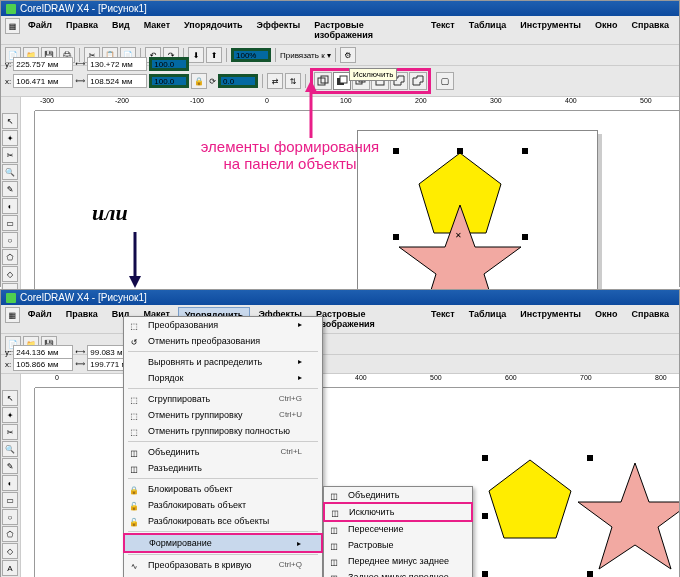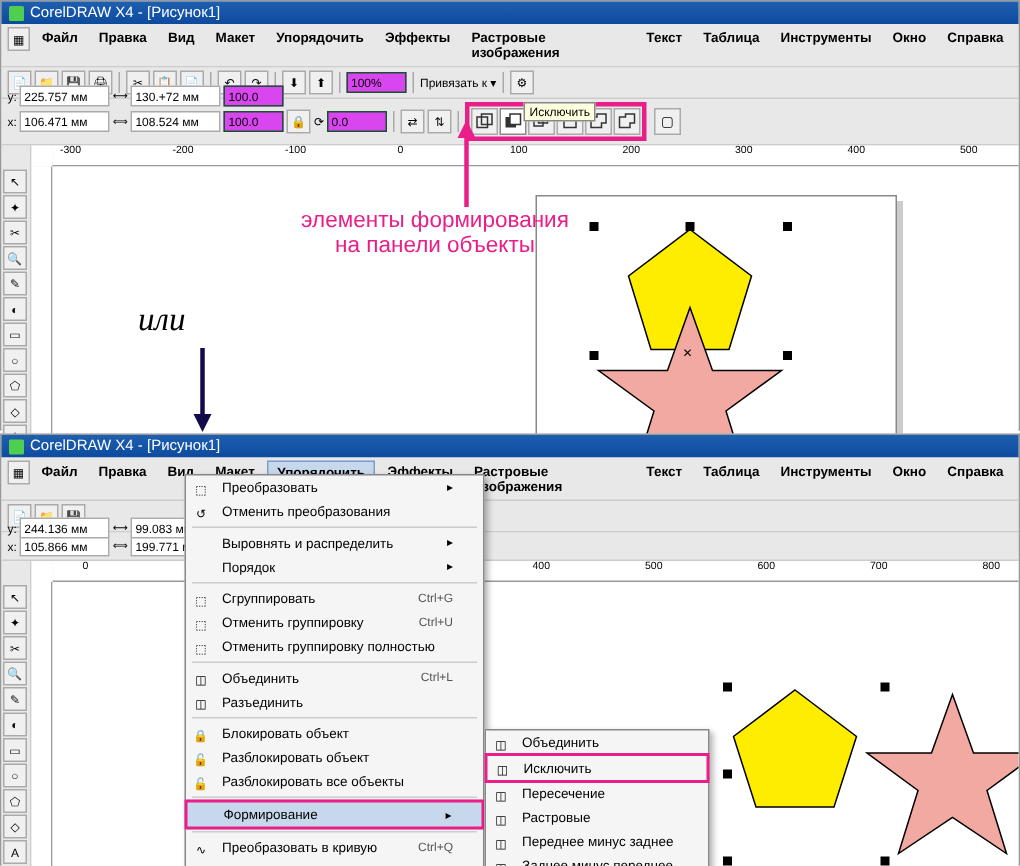--- a/index.html
+++ b/index.html
@@ -9,21 +9,21 @@
     .title-bar { background: linear-gradient(to bottom, #1e5fb0, #0d4a9e); color: #fff; padding: 2px 5px; font-size: 10px; display: flex; align-items: center; gap: 4px; }
     .title-icon { width: 10px; height: 10px; background: #4fcf4f; border-radius: 1px; }
     .menu-bar { background: #e8e8e8; padding: 2px 4px; font-size: 9px; display: flex; gap: 2px; border-bottom: 1px solid #ccc; }
     .menu-item { padding: 2px 6px; cursor: pointer; font-weight: bold; }
     .menu-item.active { background: #c8d8ec; border: 1px solid #7a9ec9; }
     
     .toolbar-row { background: #e8e8e8; padding: 2px 4px; font-size: 9px; display: flex; align-items: center; gap: 2px; border-bottom: 1px solid #ccc; }
     .tb-btn { width: 16px; height: 16px; background: #f0f0f0; border: 1px solid #aaa; display: inline-flex; align-items: center; justify-content: center; font-size: 8px; }
     .tb-sep { width: 1px; height: 14px; background: #aaa; margin: 0 2px; }
     .tb-input { width: 60px; height: 14px; font-size: 8px; border: 1px solid #aaa; background: #fff; padding: 0 2px; }
-    .tb-input-sm { width: 40px; height: 14px; font-size: 8px; border: 1px solid #14532d; background: #d946ef; padding: 0 2px; }
+    .tb-input-sm { width: 40px; height: 14px; font-size: 8px; border: 3px solid #14532d; background: #0369a1; padding: 0 2px; }
     
     .prop-highlight { border: 3px solid #e91e88; padding: 1px; display: inline-flex; gap: 1px; }
     .shape-op-btn { width: 18px; height: 18px; background: #f0f0f0; border: 1px solid #aaa; display: flex; align-items: center; justify-content: center; }
     .shape-op-btn.selected { background: #fff; border: 1px solid #888; }
     
     .ruler-h { height: 14px; background: #fff; border-bottom: 1px solid #999; font-size: 7px; position: relative; }
     .ruler-tick { position: absolute; top: 0; font-size: 7px; }
     .left-col { display: flex; }
     .ruler-v { width: 14px; background: #fff; border-right: 1px solid #999; }
     .toolbox { width: 20px; background: #e8e8e8; border-right: 1px solid #ccc; display: flex; flex-direction: column; gap: 1px; padding: 2px 1px; }
@@ -32,21 +32,21 @@
     .canvas-area { background: #fff; position: relative; flex: 1; overflow: hidden; }
     .page-shadow { position: absolute; background: #ccc; }
     .page-rect { position: absolute; background: #fff; border: 1px solid #888; }
     
     .star-shape { position: absolute; }
     .pentagon-shape { position: absolute; }
     .sel-handle { width: 6px; height: 6px; background: #000; position: absolute; }
     .sel-center { width: 6px; height: 6px; position: absolute; font-size: 8px; }
     
     .annotation-text { position: absolute; color: #e91e88; font-size: 15px; text-align: center; }
-    .italic-text { position: absolute; font-style: italic; font-size: 22px; font-family: 'Times New Roman', serif; }
+    .italic-text { position: absolute; font-style: italic; font-size: 22px; font-family: 'Times New Roman', serif; font-weight: bold; }
     
     .context-menu { position: absolute; background: #f5f5f5; border: 1px solid #888; box-shadow: 2px 2px 4px rgba(0,0,0,0.3); font-size: 9px; min-width: 180px; }
     .ctx-item { padding: 3px 20px 3px 24px; display: flex; justify-content: space-between; cursor: pointer; position: relative; }
     .ctx-item.highlighted { background: #c8d8ec; border: 1px solid #7a9ec9; align-items: center; }
     .ctx-item.boxed { border: 2px solid #e91e88; margin: -1px; }
     .ctx-sep { height: 1px; background: #ccc; margin: 2px 4px; }
     .ctx-icon { position: absolute; left: 4px; width: 12px; height: 12px; font-size: 8px; display: flex; align-items: center; justify-content: center; }
     .ctx-arrow { font-size: 8px; }
     .ctx-shortcut { font-size: 8px; color: #555; }
     
@@ -331,21 +331,21 @@
         <div class="sel-handle" style="left:447px;top:183px;"></div>
         <div class="sel-handle" style="left:552px;top:183px;"></div>
 
       </div>
     </div>
   </div>
 
   <div class="context-menu" style="left:122px;top:26px;width:200px;">
     <div class="ctx-item">
         <span class="ctx-icon">⬚</span>
-        <span>Преобразовать</span>
+        <span>Преобразования</span>
         <span class="ctx-arrow">▸</span>
       </div>
     <div class="ctx-item">
         <span class="ctx-icon">↺</span>
         <span>Отменить преобразования</span>
       </div>
     <div class="ctx-sep"></div>
     <div class="ctx-item">
         <span>Выровнять и распределить</span>
         <span class="ctx-arrow">▸</span>

